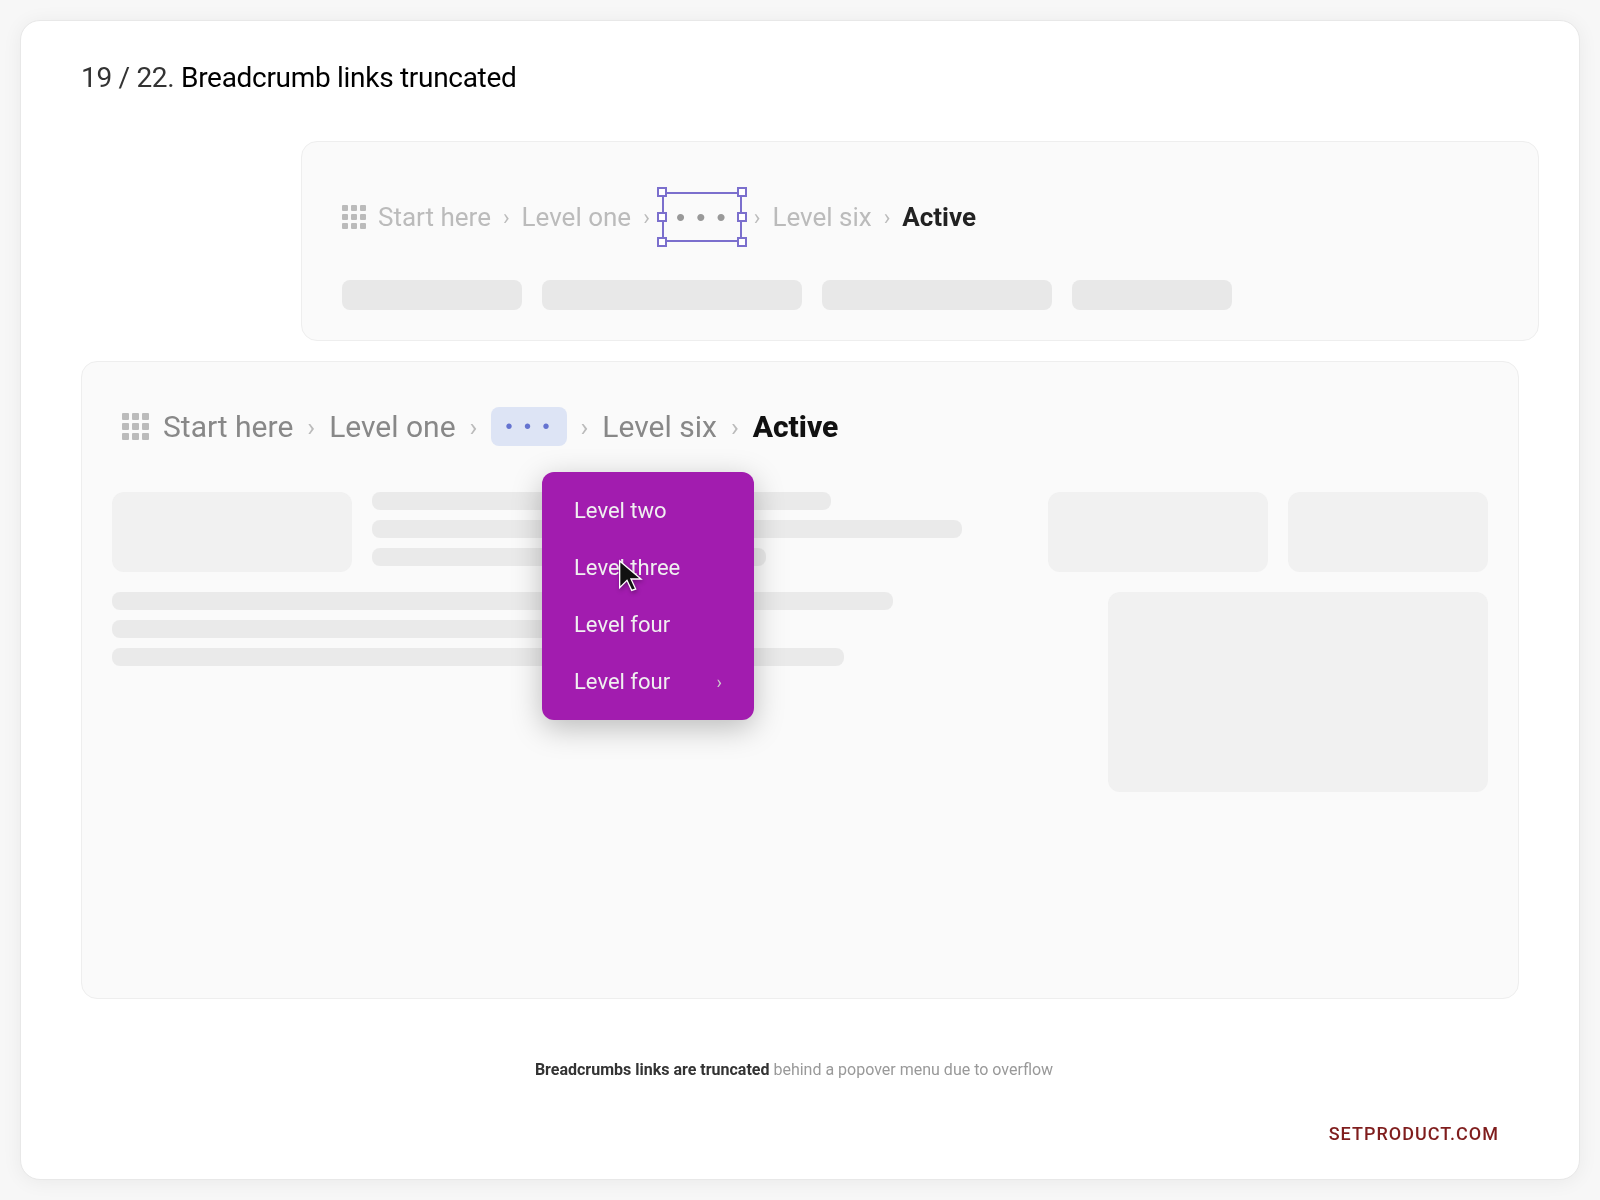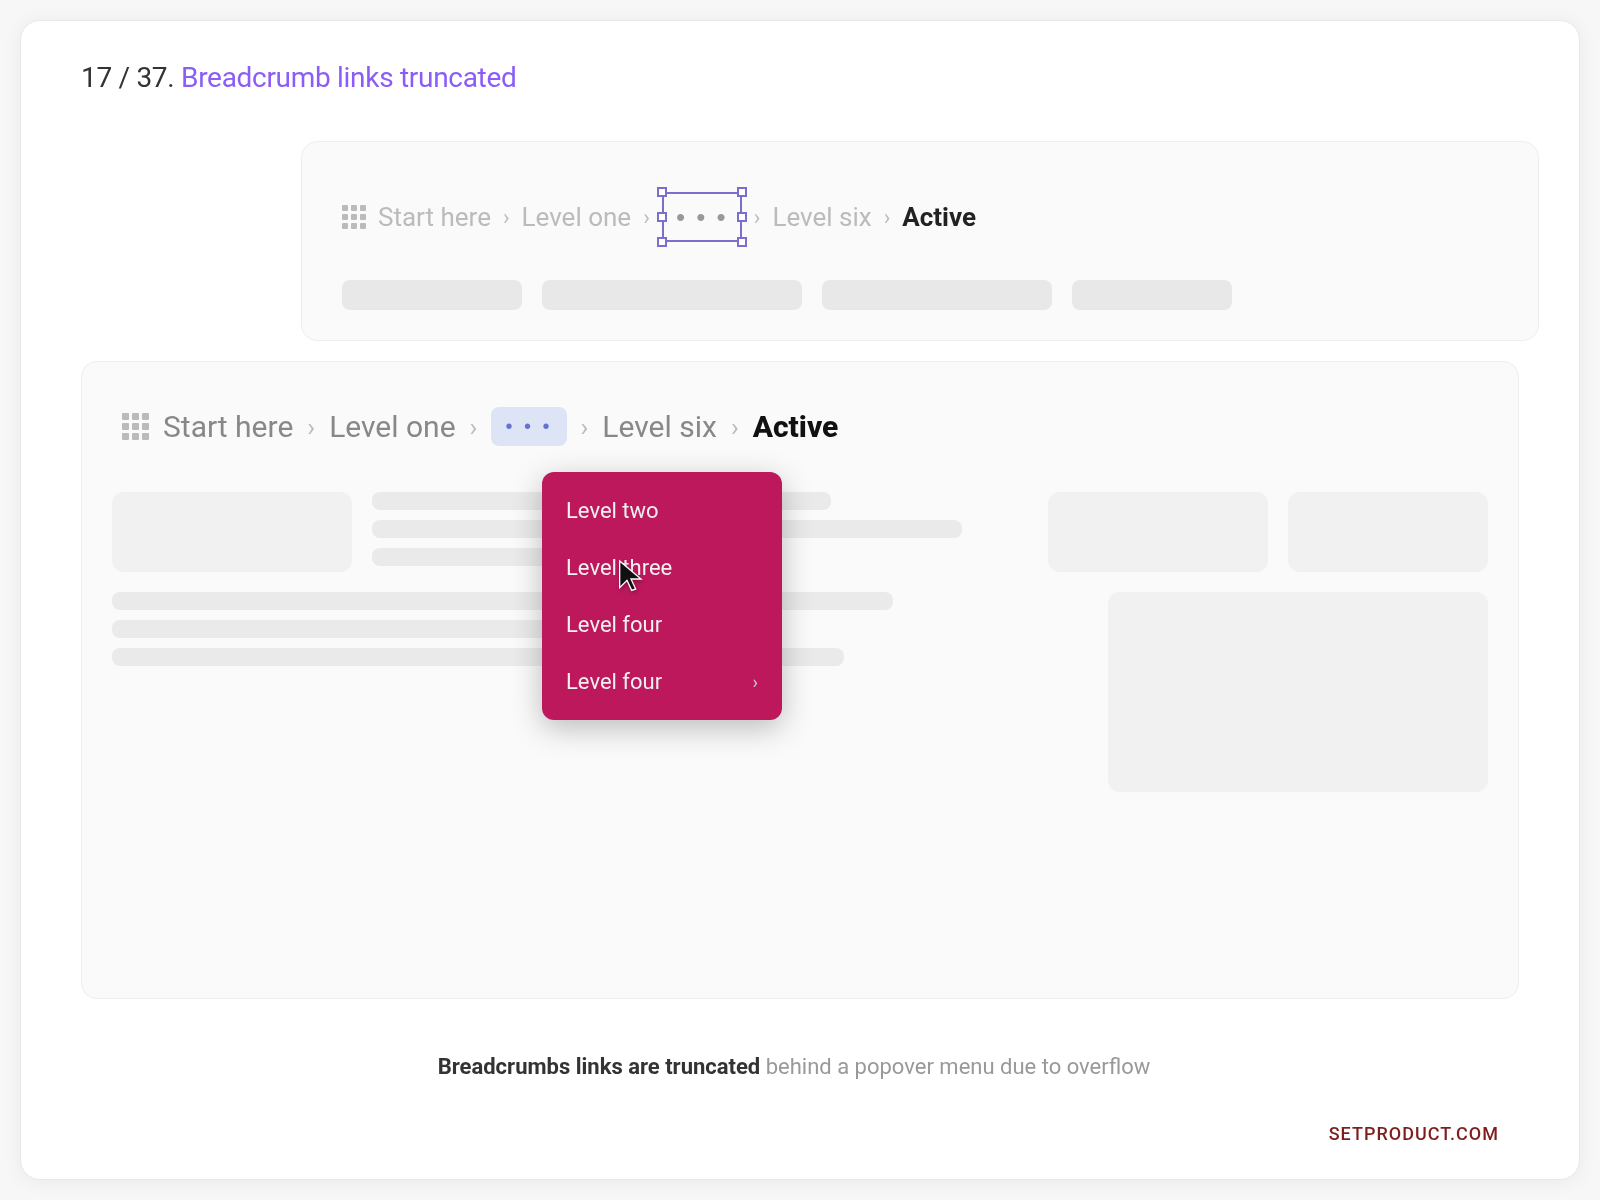--- a/index.html
+++ b/index.html
@@ -205,24 +205,24 @@
       color: #111;
       font-weight: 800;
       font-size: 30px;
     }
 
     
     .dropdown-menu {
       position: absolute;
       top: 110px;
       left: 460px;
-      width: 240px;
-      background: #be185d;
+      width: 212px;
+      background: #a21caf;
       border-radius: 12px;
-      padding: 10px 0;
+      padding: 10px 8px;
       z-index: 10;
       box-shadow: 0 8px 30px rgba(0,0,0,0.25);
     }
 
     .dropdown-item {
       padding: 16px 24px;
       color: #f0f0f0;
       font-size: 22px;
       font-weight: 400;
       cursor: pointer;
@@ -263,21 +263,21 @@
       opacity: 0.5;
     }
 
     
     .footer-text {
       position: absolute;
       bottom: 100px;
       left: 0;
       right: 12px;
       text-align: center;
-      font-size: 22px;
+      font-size: 16px;
       color: #999;
     }
     .footer-text strong {
       color: #333;
       font-weight: 700;
     }
 
     .brand-link {
       position: absolute;
       bottom: 35px;
@@ -301,22 +301,22 @@
       height: 38px;
       filter: drop-shadow(1px 2px 2px rgba(0,0,0,0.3));
     }
   </style>
 </head>
 <body>
 
 <div class="outer-card">
 
   <div class="slide-label">
-    <span>17 / 37.</span>
-    <span style="color:#8b5cf6;">Breadcrumb links truncated</span>
+    <span>19 / 22.</span>
+    <span style="color:#000000;">Breadcrumb links truncated</span>
   </div>
 
   <div class="inner-card-top">
     <div class="breadcrumb-top">
 
       <div class="grid-icon">
         <span></span>
           <span></span>
           <span></span>
         <span></span>

